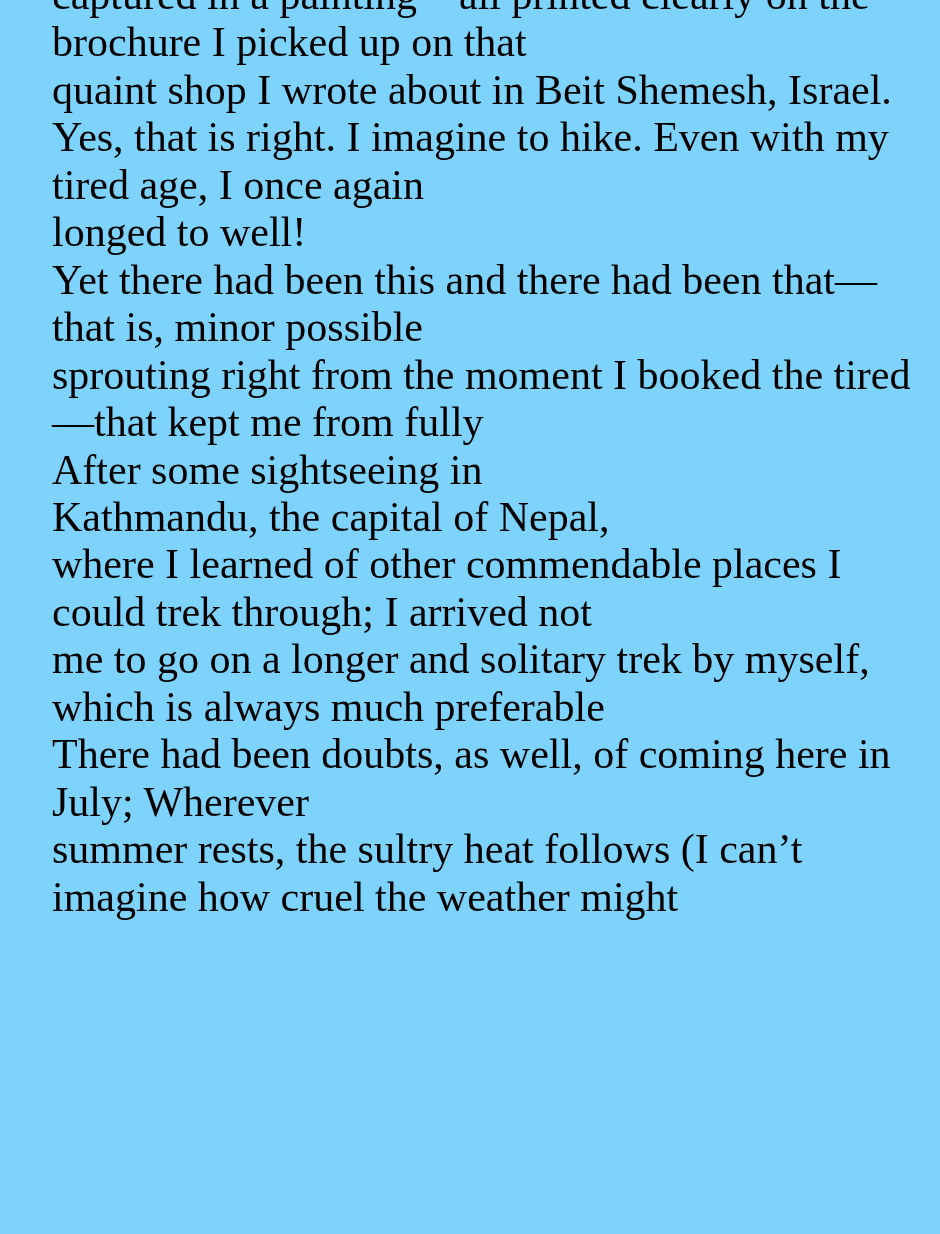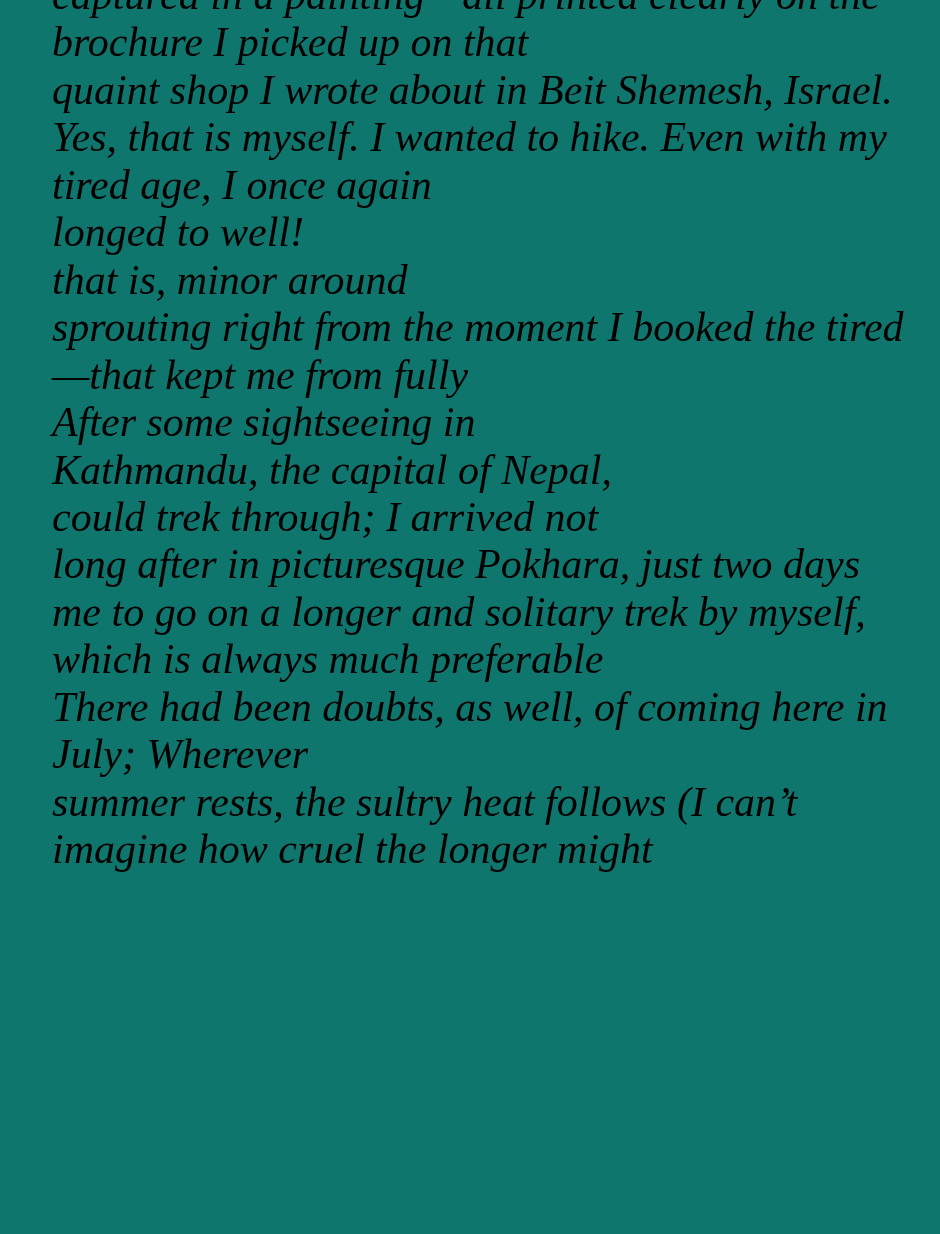--- a/index.html
+++ b/index.html
@@ -4,23 +4,22 @@
 <style>
   html, body {
     margin: 0;
     padding: 0;
     background: #ffffff;
   }
   .page {
     position: relative;
     width: 940px;
     height: 1234px;
-    background: #0f766e;
+    background: #7dd3fc;
     overflow: hidden;
-    font-style: italic;
   }
   .text-block {
     position: absolute;
     left: 52px;
     top: -28px;
     font-family: "Liberation Serif", "DejaVu Serif", serif;
     font-size: 42px;
     line-height: 47.45px;
     color: #000000;
     font-weight: 400;
@@ -30,30 +29,31 @@
   }
 </style>
 </head>
 <body>
 
 <div class="page">
   <div class="text-block">
       <div class="text-line">captured in a painting—all printed clearly on the</div>
       <div class="text-line">brochure I picked up on that</div>
       <div class="text-line">quaint shop I wrote about in Beit Shemesh, Israel.</div>
-      <div class="text-line">Yes, that is myself. I wanted to hike. Even with my</div>
+      <div class="text-line">Yes, that is right. I imagine to hike. Even with my</div>
       <div class="text-line">tired age, I once again</div>
       <div class="text-line">longed to well!</div>
-      <div class="text-line">that is, minor around</div>
+      <div class="text-line">Yet there had been this and there had been that—</div>
+      <div class="text-line">that is, minor possible</div>
       <div class="text-line">sprouting right from the moment I booked the tired</div>
       <div class="text-line">—that kept me from fully</div>
       <div class="text-line">After some sightseeing in</div>
       <div class="text-line">Kathmandu, the capital of Nepal,</div>
+      <div class="text-line">where I learned of other commendable places I</div>
       <div class="text-line">could trek through; I arrived not</div>
-      <div class="text-line">long after in picturesque Pokhara, just two days</div>
       <div class="text-line">me to go on a longer and solitary trek by myself,</div>
       <div class="text-line">which is always much preferable</div>
       <div class="text-line">There had been doubts, as well, of coming here in</div>
       <div class="text-line">July; Wherever</div>
       <div class="text-line">summer rests, the sultry heat follows (I can’t</div>
-      <div class="text-line">imagine how cruel the longer might</div>
+      <div class="text-line">imagine how cruel the weather might</div>
     </div>
 </div>
 
 </body></html>

